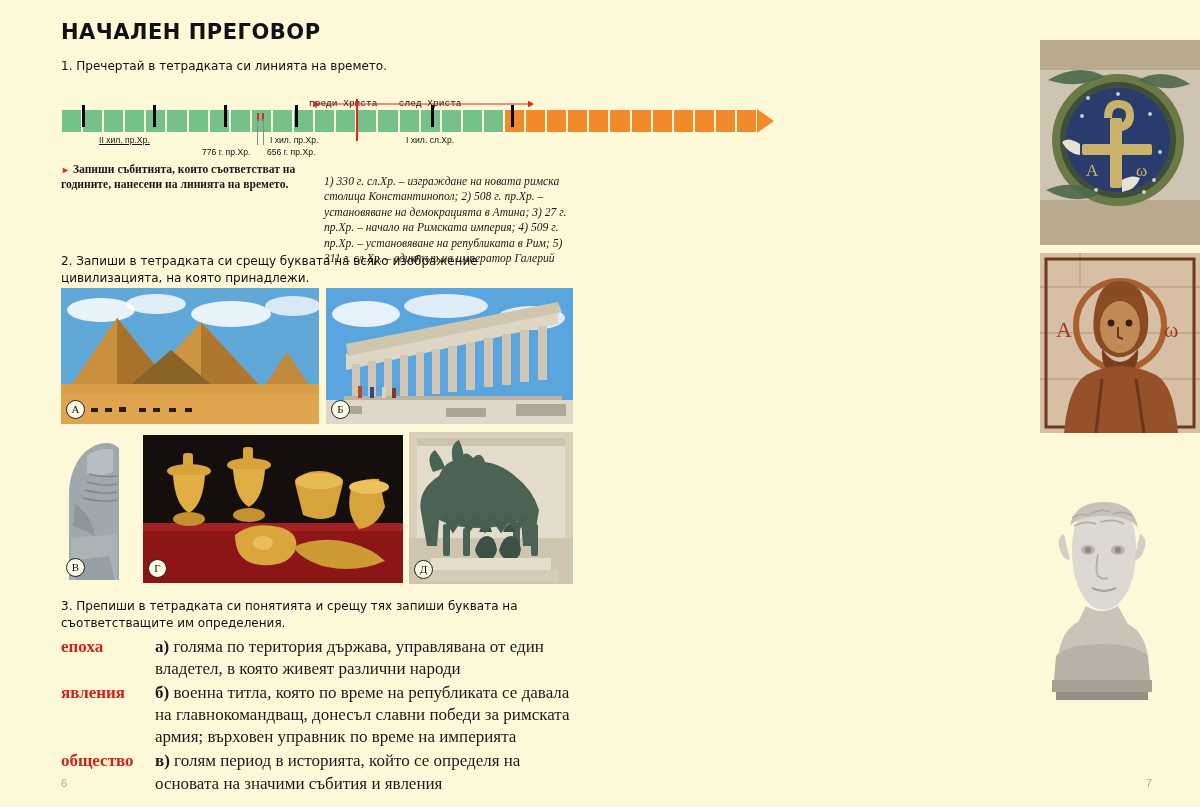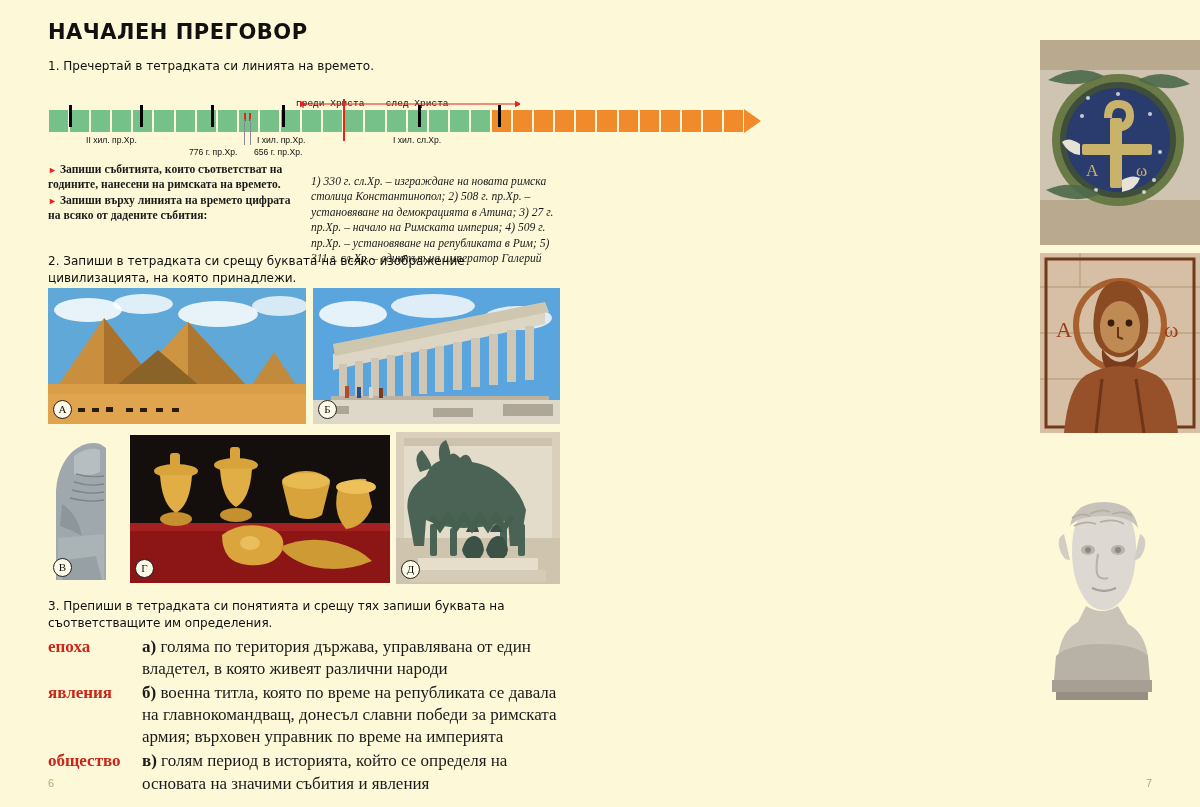--- a/index.html
+++ b/index.html
@@ -4,21 +4,21 @@
 <style>
   html,body{margin:0;padding:0;}
   body{
     width:1200px;height:807px;
     background:#fdf8d8;
     font-family:"Liberation Serif", serif;
     overflow:hidden;
     position:relative;
   }
   .page{position:absolute;top:0;width:600px;height:807px;}
-  .page-left{left:0;}
+  .page-left{left:13px;}
   .page-right{left:600px;}
 
   
   .main-title{
     position:absolute;left:48px;top:20px;
     font-family:"DejaVu Sans", sans-serif;
     font-weight:bold;font-size:21px;letter-spacing:.5px;
     color:#111;
   }
   .task-head{
@@ -143,37 +143,34 @@
     <div class="tl-tick" style="left:163px;top:20px;height:22px;"></div>
     <div class="tl-tick" style="left:234px;top:20px;height:22px;"></div>
     <div class="tl-tick" style="left:370px;top:20px;height:22px;"></div>
     <div class="tl-tick" style="left:450px;top:20px;height:22px;"></div>
 
     <div class="tl-tick" style="left:196px;top:28px;height:8px;background:#e8221c;width:1.6px;"></div>
     <div class="tl-tick" style="left:201px;top:28px;height:8px;background:#e8221c;width:1.6px;"></div>
 
     <div class="tl-divider" style="left:295px;top:14px;height:42px;"></div>
 
-    <div class="tl-cap" style="left:38px;top:50px;">II хил. пр.Хр.</div>
+    <div class="tl-cap" style="left:38px;top:50px;text-decoration:underline;">II хил. пр.Хр.</div>
     <div class="tl-cap" style="left:209px;top:50px;">I хил. пр.Хр.</div>
     <div class="tl-cap" style="left:345px;top:50px;">I хил. сл.Хр.</div>
 
     <div class="tl-leader" style="left:196px;top:34px;height:26px;"></div>
     <div class="tl-leader" style="left:202px;top:34px;height:26px;"></div>
     <div class="tl-cap" style="left:141px;top:62px;">776 г. пр.Хр.</div>
     <div class="tl-cap" style="left:206px;top:62px;">656 г. пр.Хр.</div>
   </div>
 
   <div id="task1-notes">
     <div class="col">
       <div>
-        <span class="tri">►</span><span class="b">Запиши събитията, които съответстват на годините, нанесени на римската на времето.</span>
-      </div>
-      <div>
-        <span class="tri">►</span><span class="b">Запиши върху линията на времето цифрата на всяко от дадените събития:</span>
+        <span class="tri">►</span><span class="b">Запиши събитията, които съответстват на годините, нанесени на линията на времето.</span>
       </div>
     </div>
     <div class="col i">1) 330 г. сл.Хр. – изграждане на новата римска столица Константинопол; 2) 508 г. пр.Хр. – установяване на демокрацията в Атина; 3) 27 г. пр.Хр. – начало на Римската империя; 4) 509 г. пр.Хр. – установяване на републиката в Рим; 5) 311 г. сл.Хр. – едиктът на император Галерий</div>
   </div>
 
   <div class="task-head" style="position:absolute;left:48px;top:253px;width:505px;">2. Запиши в тетрадката си срещу буквата на всяко изображение цивилизацията, на която принадлежи.</div>
 
   <div class="photo" style="left:48px;top:288px;width:258px;height:136px;">
     <svg width="258" height="136" viewBox="0 0 258 136" preserveAspectRatio="none">
       <rect width="258" height="136" fill="#5fa8d8"></rect>

